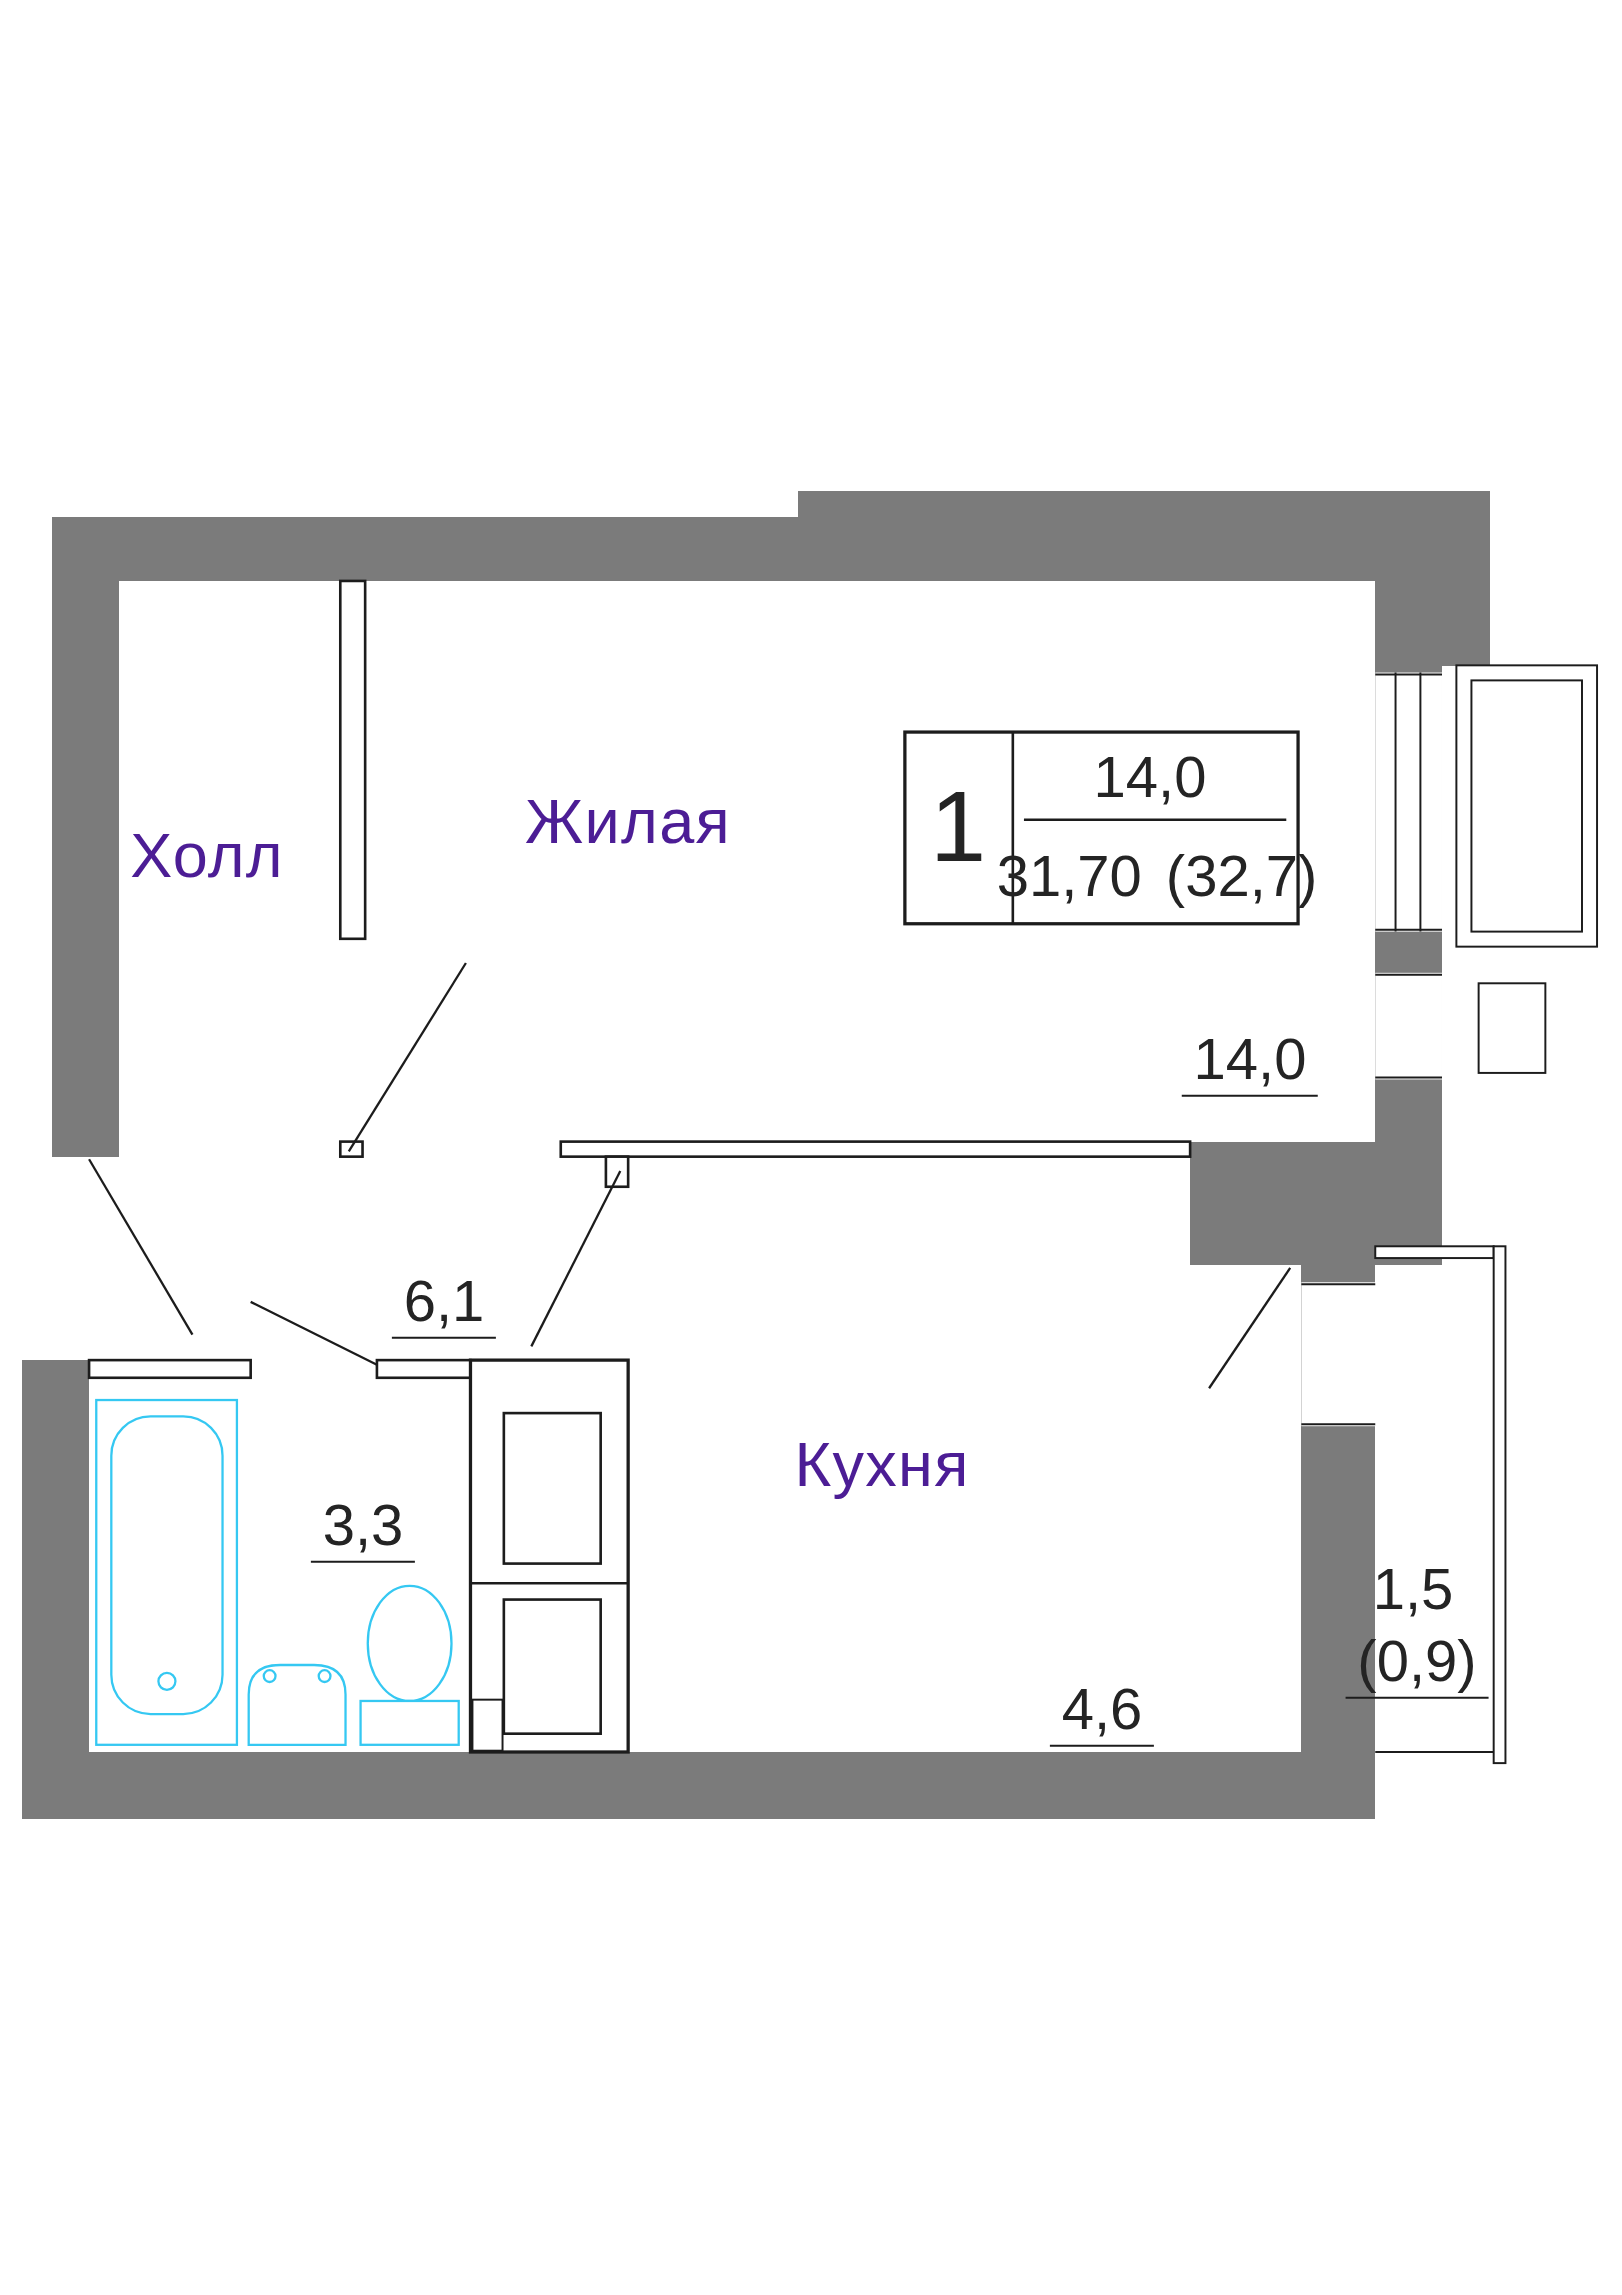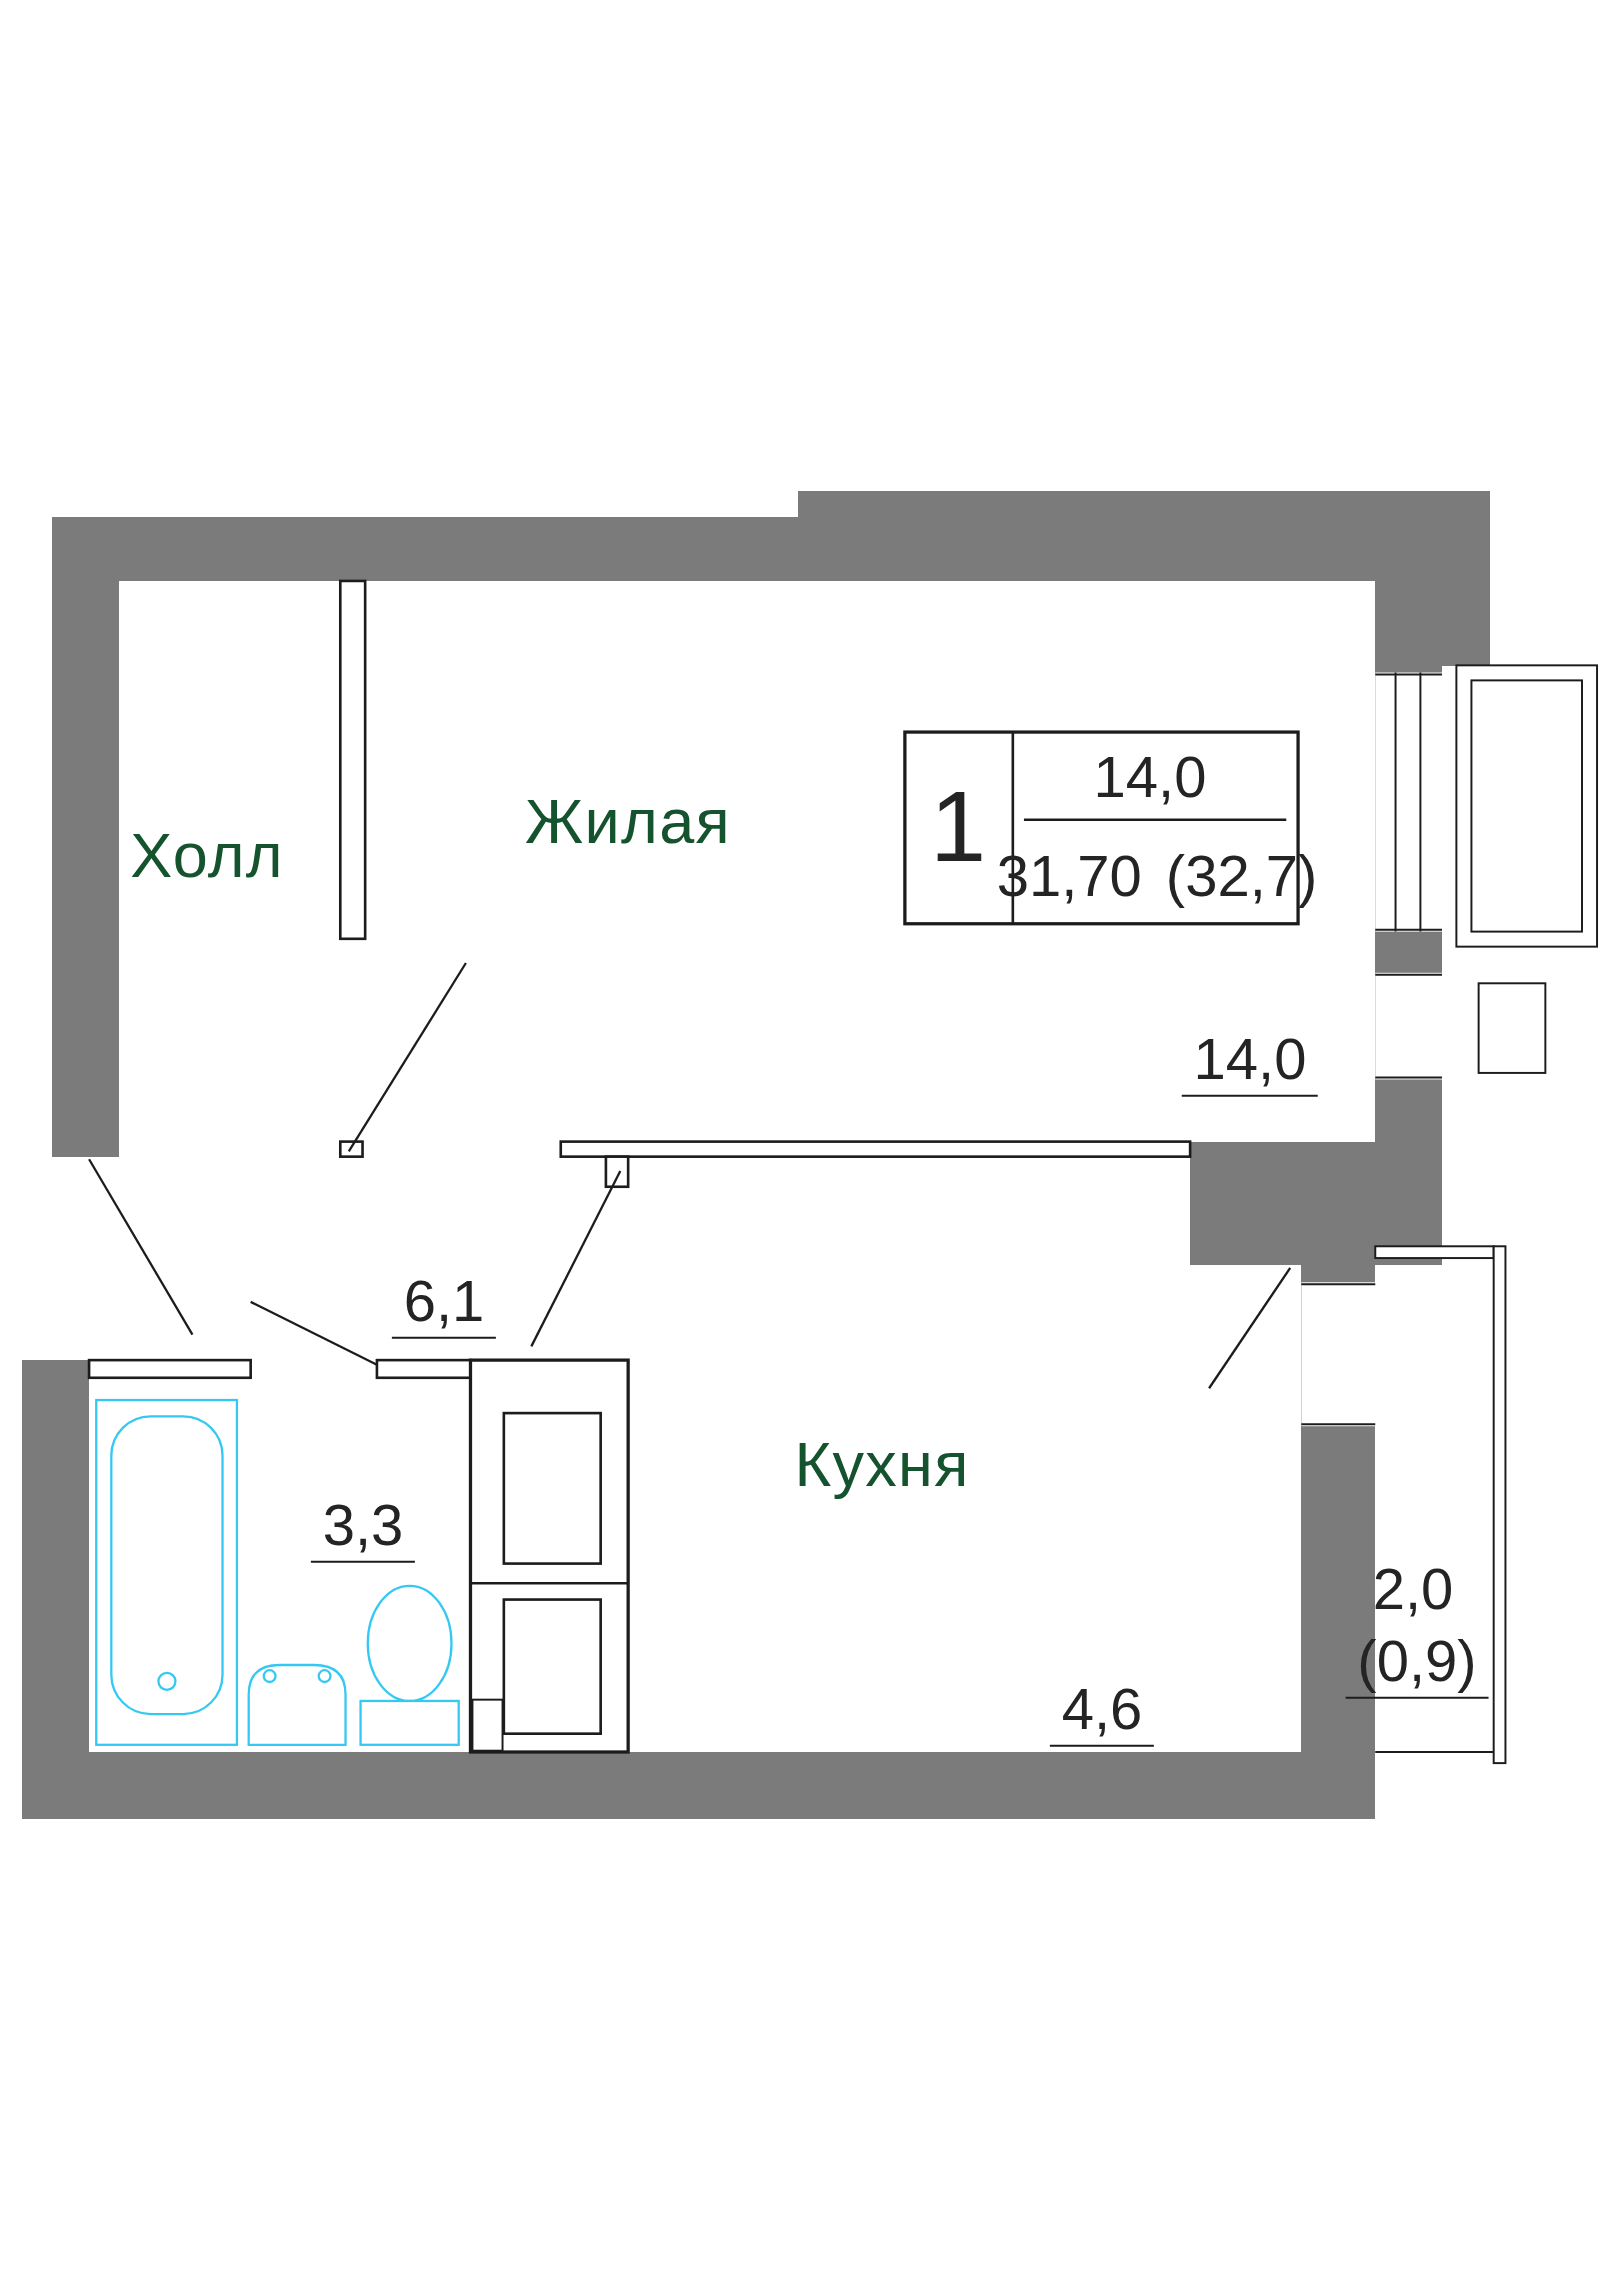--- a/index.html
+++ b/index.html
@@ -21,21 +21,21 @@
     position: absolute;
     left: 0; top: 0;
     width: 100%; height: 100%;
     pointer-events: none;
   }
   .lbl {
     position: absolute;
     transform: translate(-50%, -50%);
     white-space: nowrap;
     line-height: 1;
-    color: #14532d;
+    color: #4c1d95;
     font-weight: 400;
   }
   .num { color: #242424; }
   .u { border-bottom: 2.6px solid var(--line, #1c1c1c); padding: 0 11.8px 6.5px 11.8px; }
   .room-label { font-size: 63px; letter-spacing: 1.3px; }
   .area-num { font-size: 58px; }
   .info-rooms { font-size: 101px; }
   .info-num { font-size: 58px; }
   .total-wrap { display: flex; gap: 24px; }
 </style>
@@ -134,21 +134,21 @@
     <div class="lbl room-label" style="left:882px; top:1464px;">Кухня</div>
 
     <div class="lbl num area-num u" style="left:1250px; top:1063px;">14,0</div>
 
     <div class="lbl num area-num u" style="left:444px; top:1275px;margin-top:30px;">6,1</div>
 
     <div class="lbl num area-num u" style="left:363px; top:1529px;">3,3</div>
 
     <div class="lbl num area-num u" style="left:1102px; top:1713px;">4,6</div>
 
-    <div class="lbl num area-num" style="left:1413px; top:1589px;">2,0</div>
+    <div class="lbl num area-num" style="left:1413px; top:1589px;">1,5</div>
 
     <div class="lbl num area-num u" style="left:1417px; top:1665px;">(0,9)</div>
 
     <div class="lbl num info-rooms" style="left:958px; top:826px;">1</div>
 
     <div class="lbl num info-num" style="left:1150px; top:777px;">14,0</div>
 
     <div class="lbl num info-num total-wrap" style="left:1157px; top:876px;">
       <span>31,70</span>
       <span>(32,7)</span>

